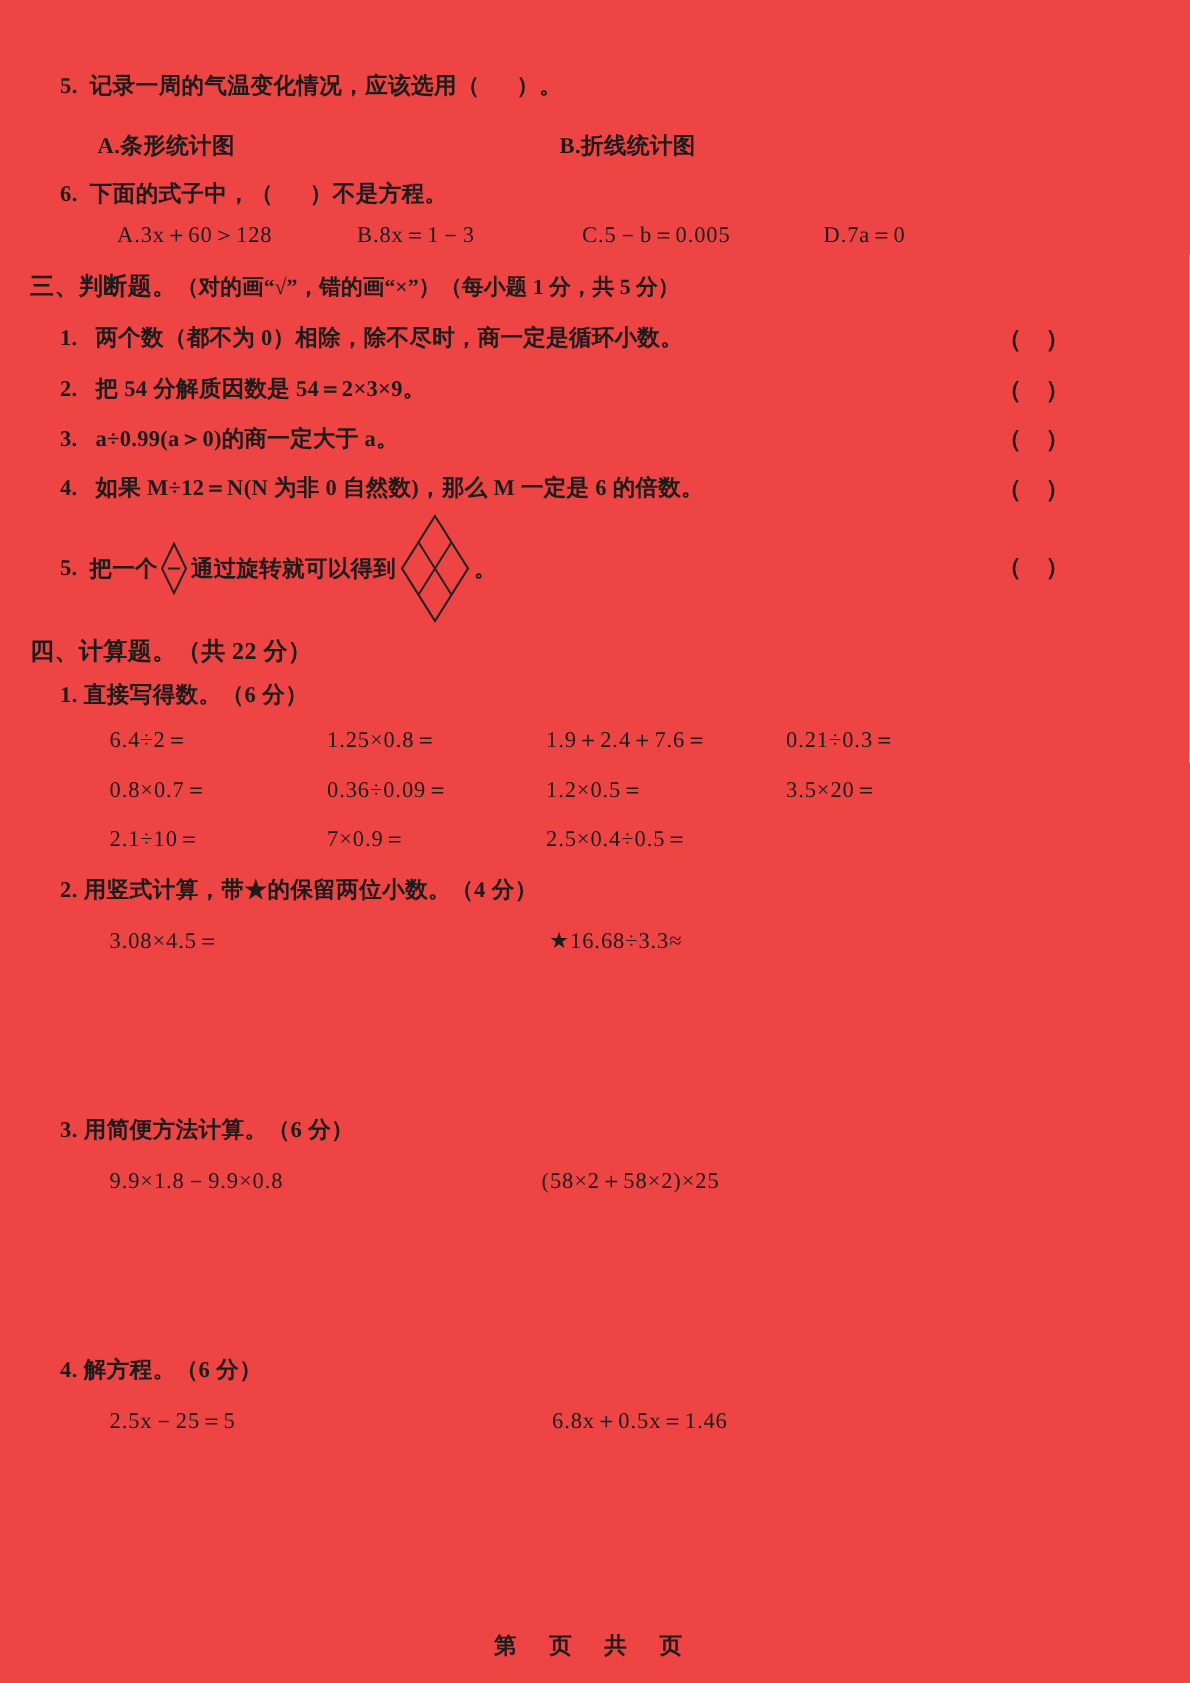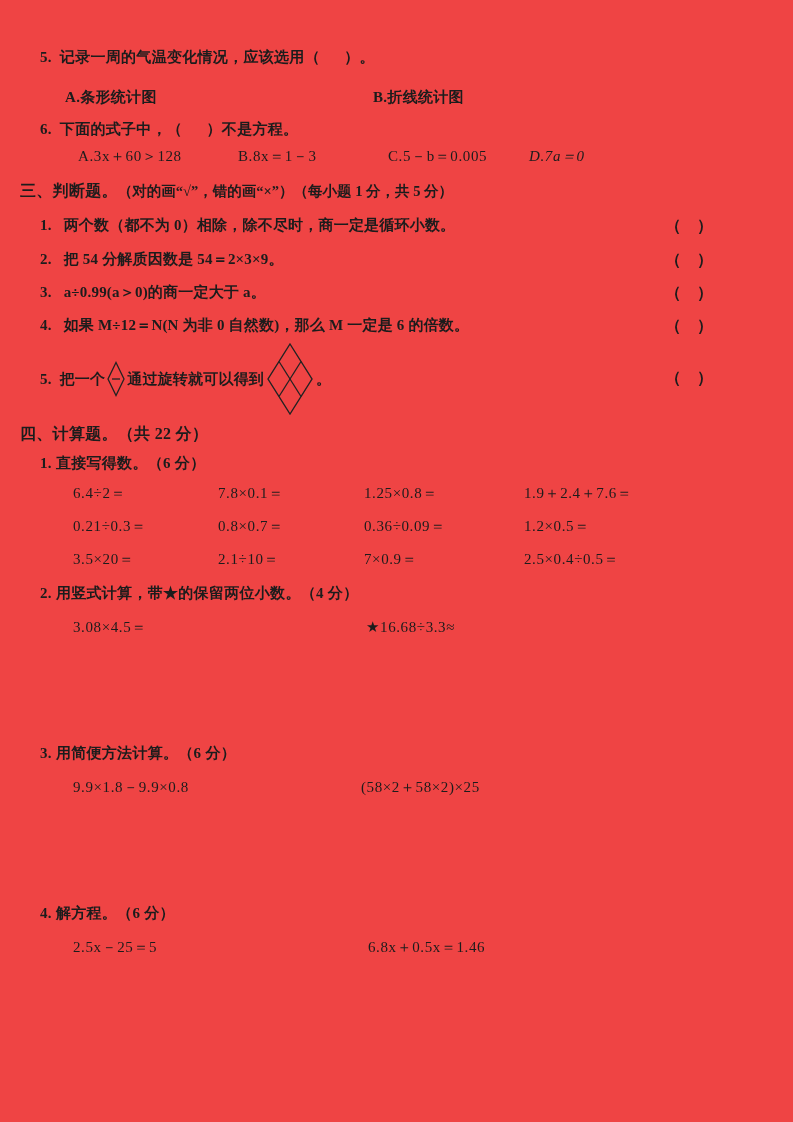--- a/index.html
+++ b/index.html
@@ -53,21 +53,21 @@
     <span class="abs cntext" style="left:373px;">B.折线统计图</span>
   </div>
 
   <div class="abs-row" style="top:120px;">
     <span class="abs cntext" style="left:40px;"><span class="qnum">6.</span><span class="ws">下面的式子中，（      ）不是方程。</span></span>
   </div>
   <div class="abs-row" style="top:147px;">
     <span class="abs expr" style="left:62px;">A.3x＋60＞128</span>
     <span class="abs expr" style="left:222px;">B.8x＝1－3</span>
     <span class="abs expr" style="left:372px;">C.5－b＝0.005</span>
-    <span class="abs expr" style="left:513px;font-style:italic;">D.7a＝0</span>
+    <span class="abs expr" style="left:533px;">D.7a＝0</span>
   </div>
 
   <div class="abs-row" style="top:181px;">
     <span class="abs" style="left:20px;"><span class="sec-header">三、判断题。</span><span class="sec-note">（对的画“√”，错的画“×”）（每小题 1 分，共 5 分）</span></span>
   </div>
 
   <div class="jrow" style="top:216px;">
     <span class="qnum jtext">1.</span>
     <span class="jtext">两个数（都不为 0）相除，除不尽时，商一定是循环小数。</span>
     <span class="jblank blank">（    ）</span>
@@ -107,21 +107,20 @@
 
   <div class="abs-row" style="top:424px;">
     <span class="abs sec-header" style="left:20px;">四、计算题。（共 22 分）</span>
   </div>
 
   <div class="abs-row" style="top:454px;">
     <span class="abs sub-title" style="left:40px;">1. 直接写得数。（6 分）</span>
   </div>
   <div class="calc-grid expr">
     <span>6.4÷2＝</span>
-    <span>7.8×0.1＝</span>
     <span>1.25×0.8＝</span>
     <span>1.9＋2.4＋7.6＝</span>
     <span>0.21÷0.3＝</span>
     <span>0.8×0.7＝</span>
     <span>0.36÷0.09＝</span>
     <span>1.2×0.5＝</span>
     <span>3.5×20＝</span>
     <span>2.1÷10＝</span>
     <span>7×0.9＝</span>
     <span>2.5×0.4÷0.5＝</span>
@@ -144,14 +143,15 @@
   </div>
 
   <div class="abs-row" style="top:904px;">
     <span class="abs sub-title" style="left:40px;">4. 解方程。（6 分）</span>
   </div>
   <div class="abs-row" style="top:938px;padding-left:46px;">
     <span class="abs expr" style="left:57px;">2.5x－25＝5</span>
     <span class="abs expr" style="left:352px;">6.8x＋0.5x＝1.46</span>
   </div>
 
+  <div class="footer">第 页 共 页</div>
 
 </div>
 
 </body></html>

